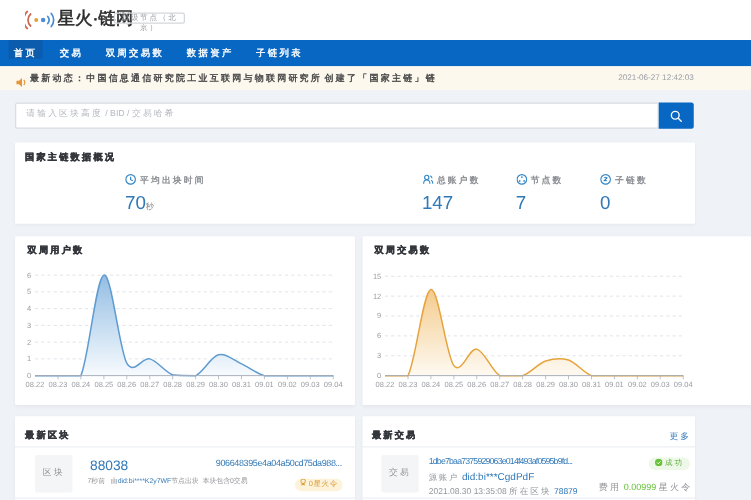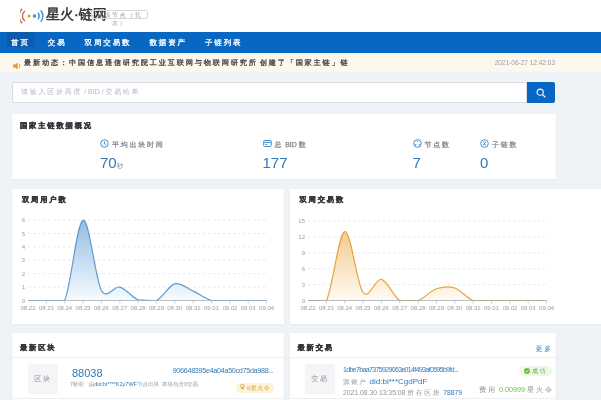--- a/index.html
+++ b/index.html
@@ -80,26 +80,27 @@
 
 <div class="card" id="stats">
  <div class="cardtitle" style="left:8px;top:7px"><span class="c">国家主链数据概况</span></div>
  <div class="stat" style="left:88px">
       <div class="lab"><svg width="9" height="9" viewBox="0 0 9 9" fill="none" stroke="#3186c8" stroke-width="0.9">
           <circle cx="4.5" cy="4.5" r="3.8"></circle>
           <path d="M4.5 2.4 V4.7 L6.2 5.6"></path>
         </svg><span class="c">平均出块时间</span></div>
       <div class="val">70<span class="unit c">秒</span></div>
     </div>
- <div class="stat" style="left:250.5px">
-      <div class="lab"><svg width="9" height="9" viewBox="0 0 9 9" fill="none" stroke="#3186c8" stroke-width="0.9">
-          <rect x="0.7" y="1.5" width="7.6" height="6" rx="0.8"></rect>
-          <path d="M0.7 3.4 H8.3 M2.2 5.6 H4.2"></path>
-        </svg><span class="c">总</span> BID <span class="c">数</span></div>
-      <div class="val">177</div>
+ <div class="stat" style="left:325.5px">
+      <div class="lab"><svg width="9" height="9" viewBox="0 0 9 9" fill="none" stroke="#3186c8" stroke-width="0.9">
+          <circle cx="3.4" cy="2.9" r="1.7"></circle>
+          <path d="M0.9 8 C0.9 5.9 2 5 3.4 5 C4.8 5 5.9 5.9 5.9 8"></path>
+          <path d="M6.1 1.6 C7 1.9 7.6 2.6 7.6 3.6 M6.9 5.2 C7.9 5.7 8.3 6.6 8.3 8"></path>
+        </svg><span class="c">总账户数</span></div>
+      <div class="val">147</div>
     </div>
  <div class="stat" style="left:400.5px">
       <div class="lab"><svg width="9" height="9" viewBox="0 0 9 9" fill="none" stroke="#3186c8" stroke-width="0.9">
           <circle cx="4.5" cy="4.5" r="3.8"></circle>
           <circle cx="4.5" cy="2.6" r="0.7" fill="#3186c8" stroke="none"></circle>
           <circle cx="2.7" cy="5.7" r="0.7" fill="#3186c8" stroke="none"></circle>
           <circle cx="6.3" cy="5.7" r="0.7" fill="#3186c8" stroke="none"></circle>
         </svg><span class="c">节点数</span></div>
       <div class="val">7</div>
     </div>

